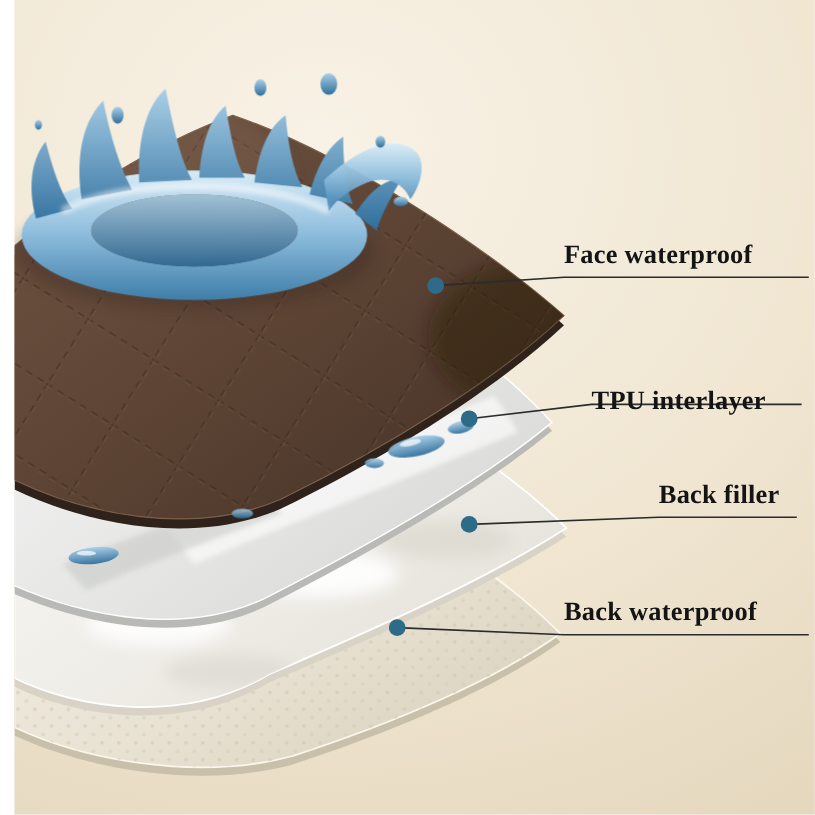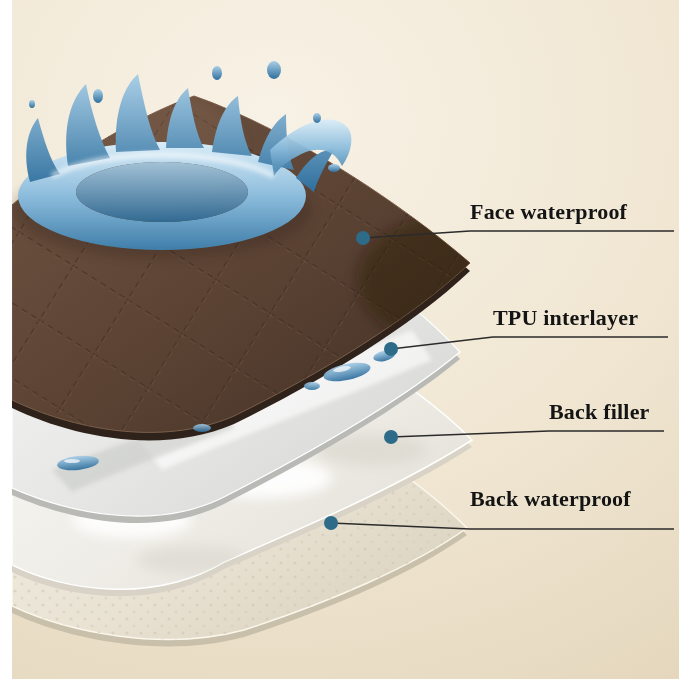--- a/index.html
+++ b/index.html
@@ -158,17 +158,17 @@
   </g>
   <g stroke="none">
     <circle cx="351" cy="238" r="7" fill="#2e6b89"></circle>
     <circle cx="379" cy="349" r="7" fill="#2e6b89"></circle>
     <circle cx="379" cy="437" r="7" fill="#2e6b89"></circle>
     <circle cx="319" cy="523" r="7" fill="#2e6b89"></circle>
   </g>
 </svg>
 
 <div class="callout-label" style="left:458px;top:199px">Face waterproof</div>
-<div class="callout-label" style="left:481px;top:305px">TPU interlayer</div>
+<div class="callout-label" style="left:481px;top:321px">TPU interlayer</div>
 <div class="callout-label" style="left:537px;top:399px">Back filler</div>
-<div class="callout-label" style="left:458px;top:486px">Back waterproof</div>
+<div class="callout-label" style="left:458px;top:497px">Back waterproof</div>
 
 </div>
 
 </body></html>

